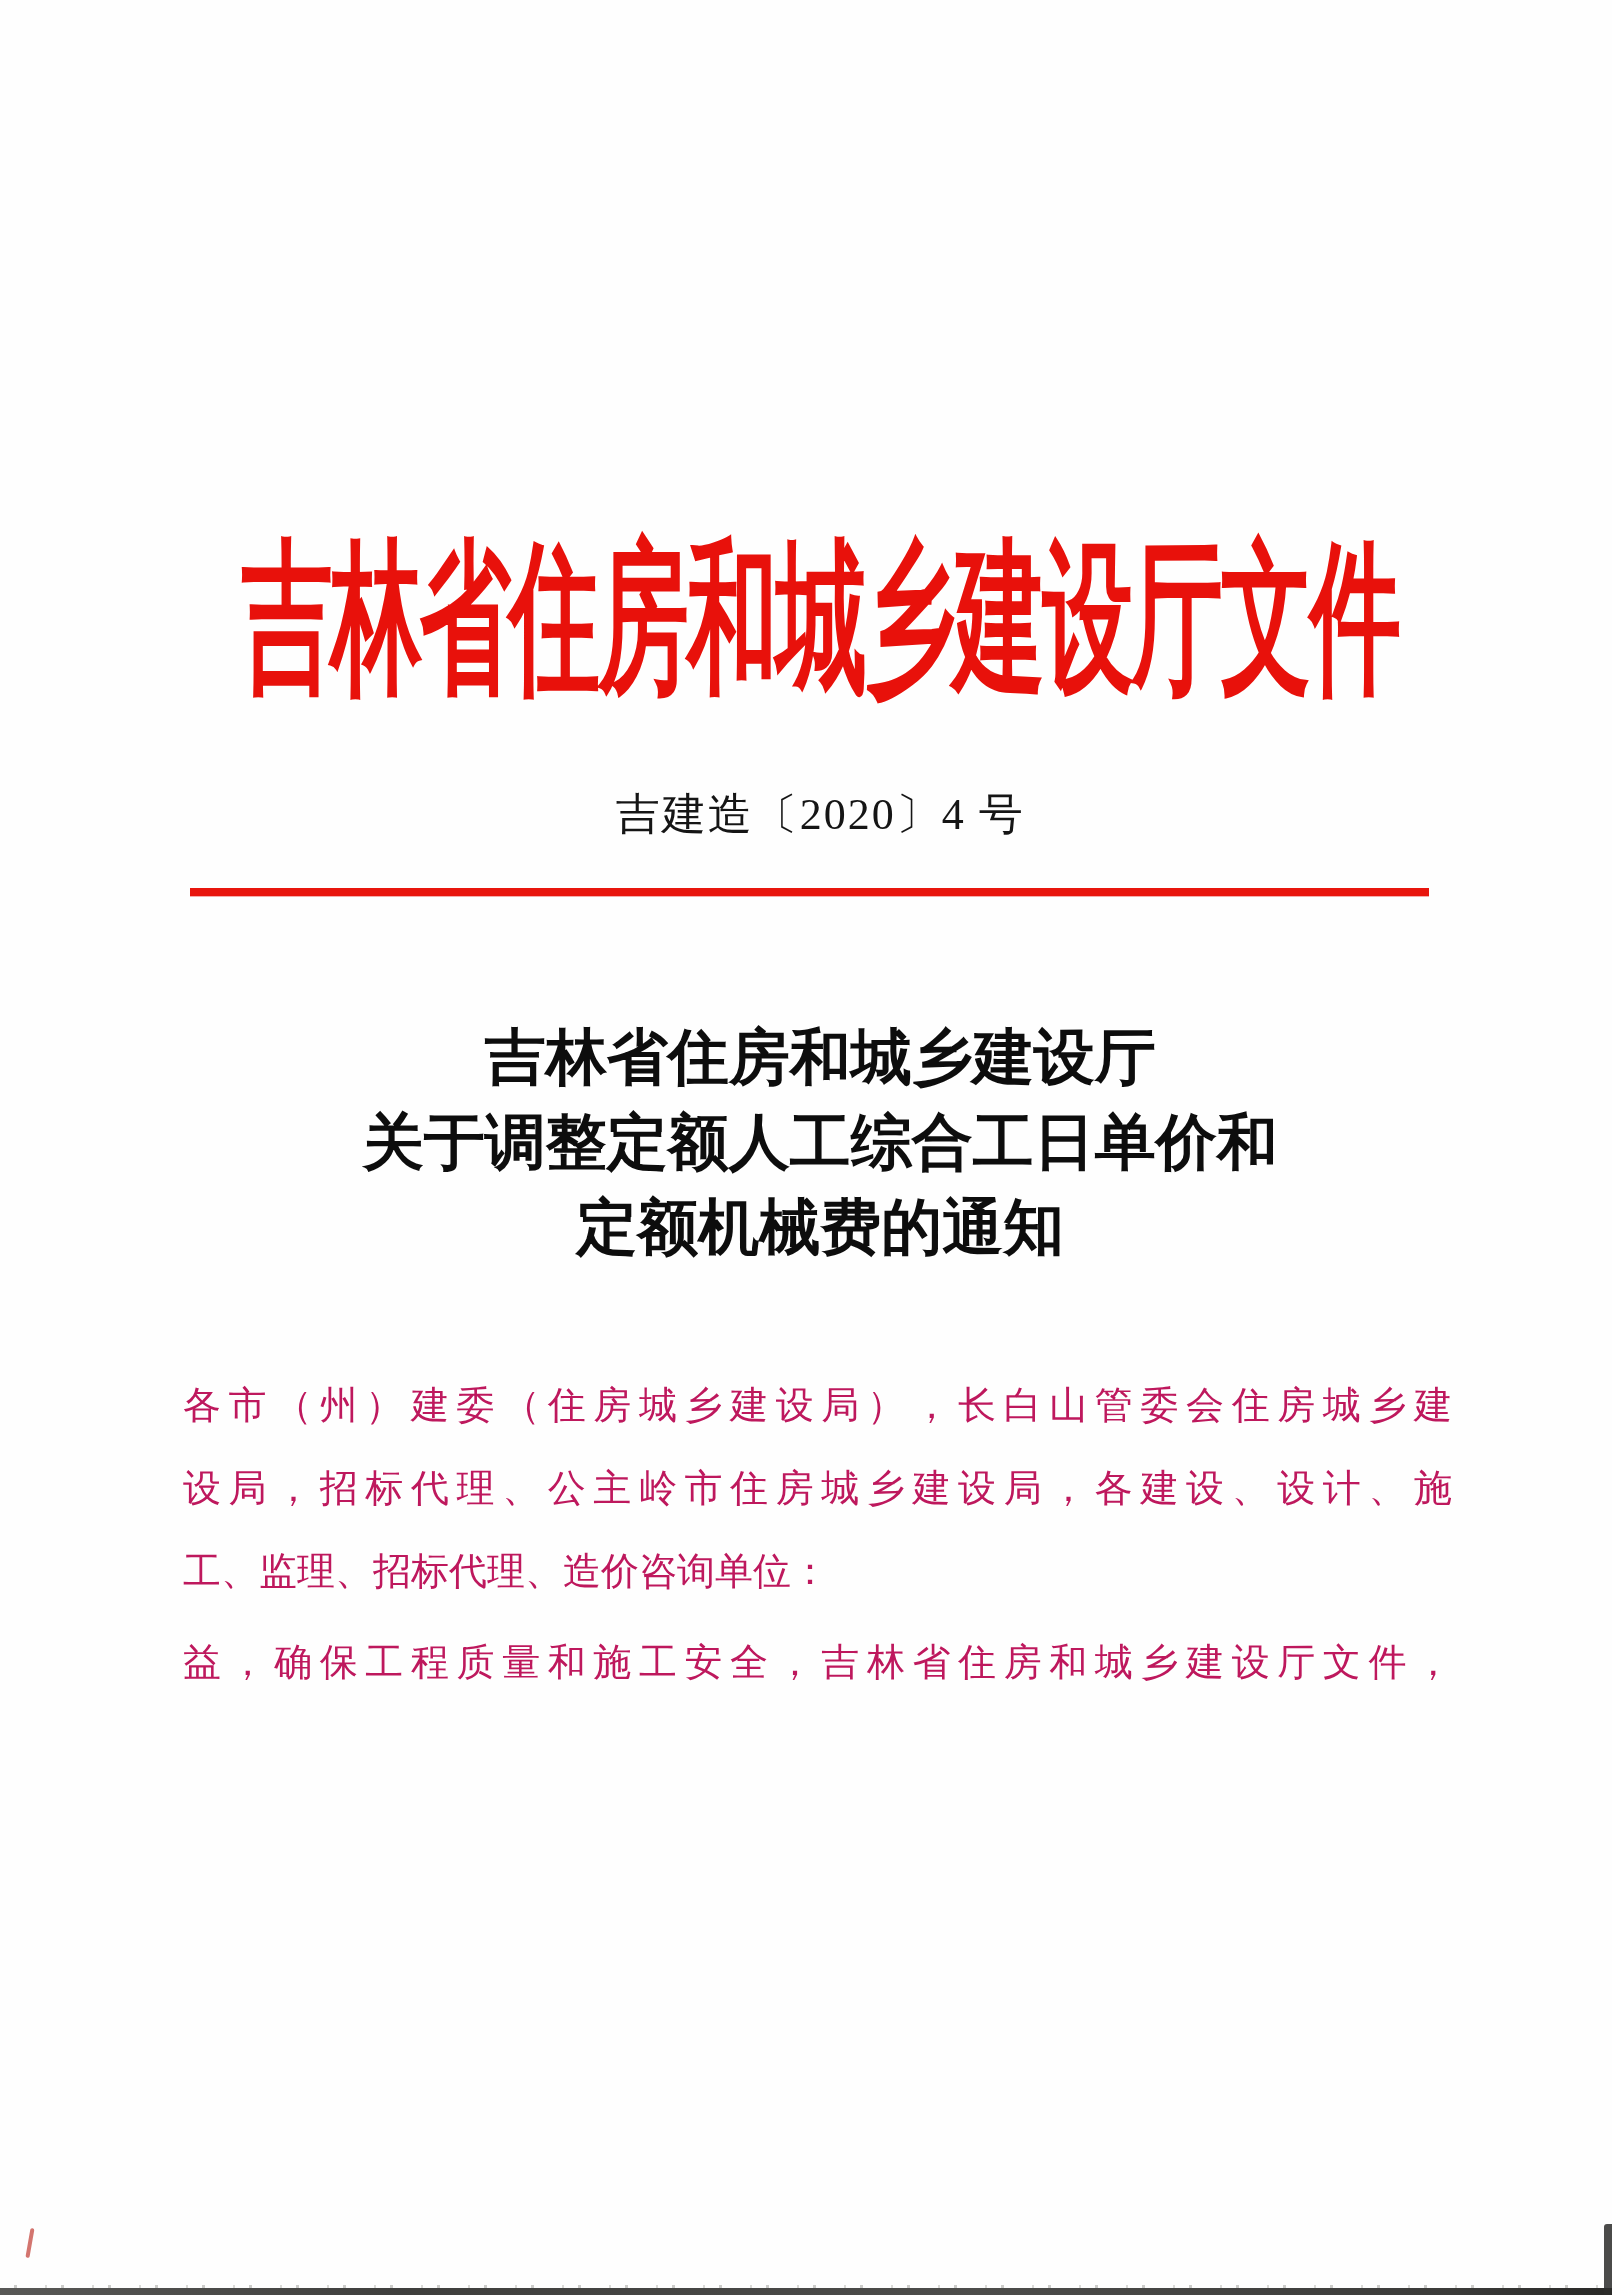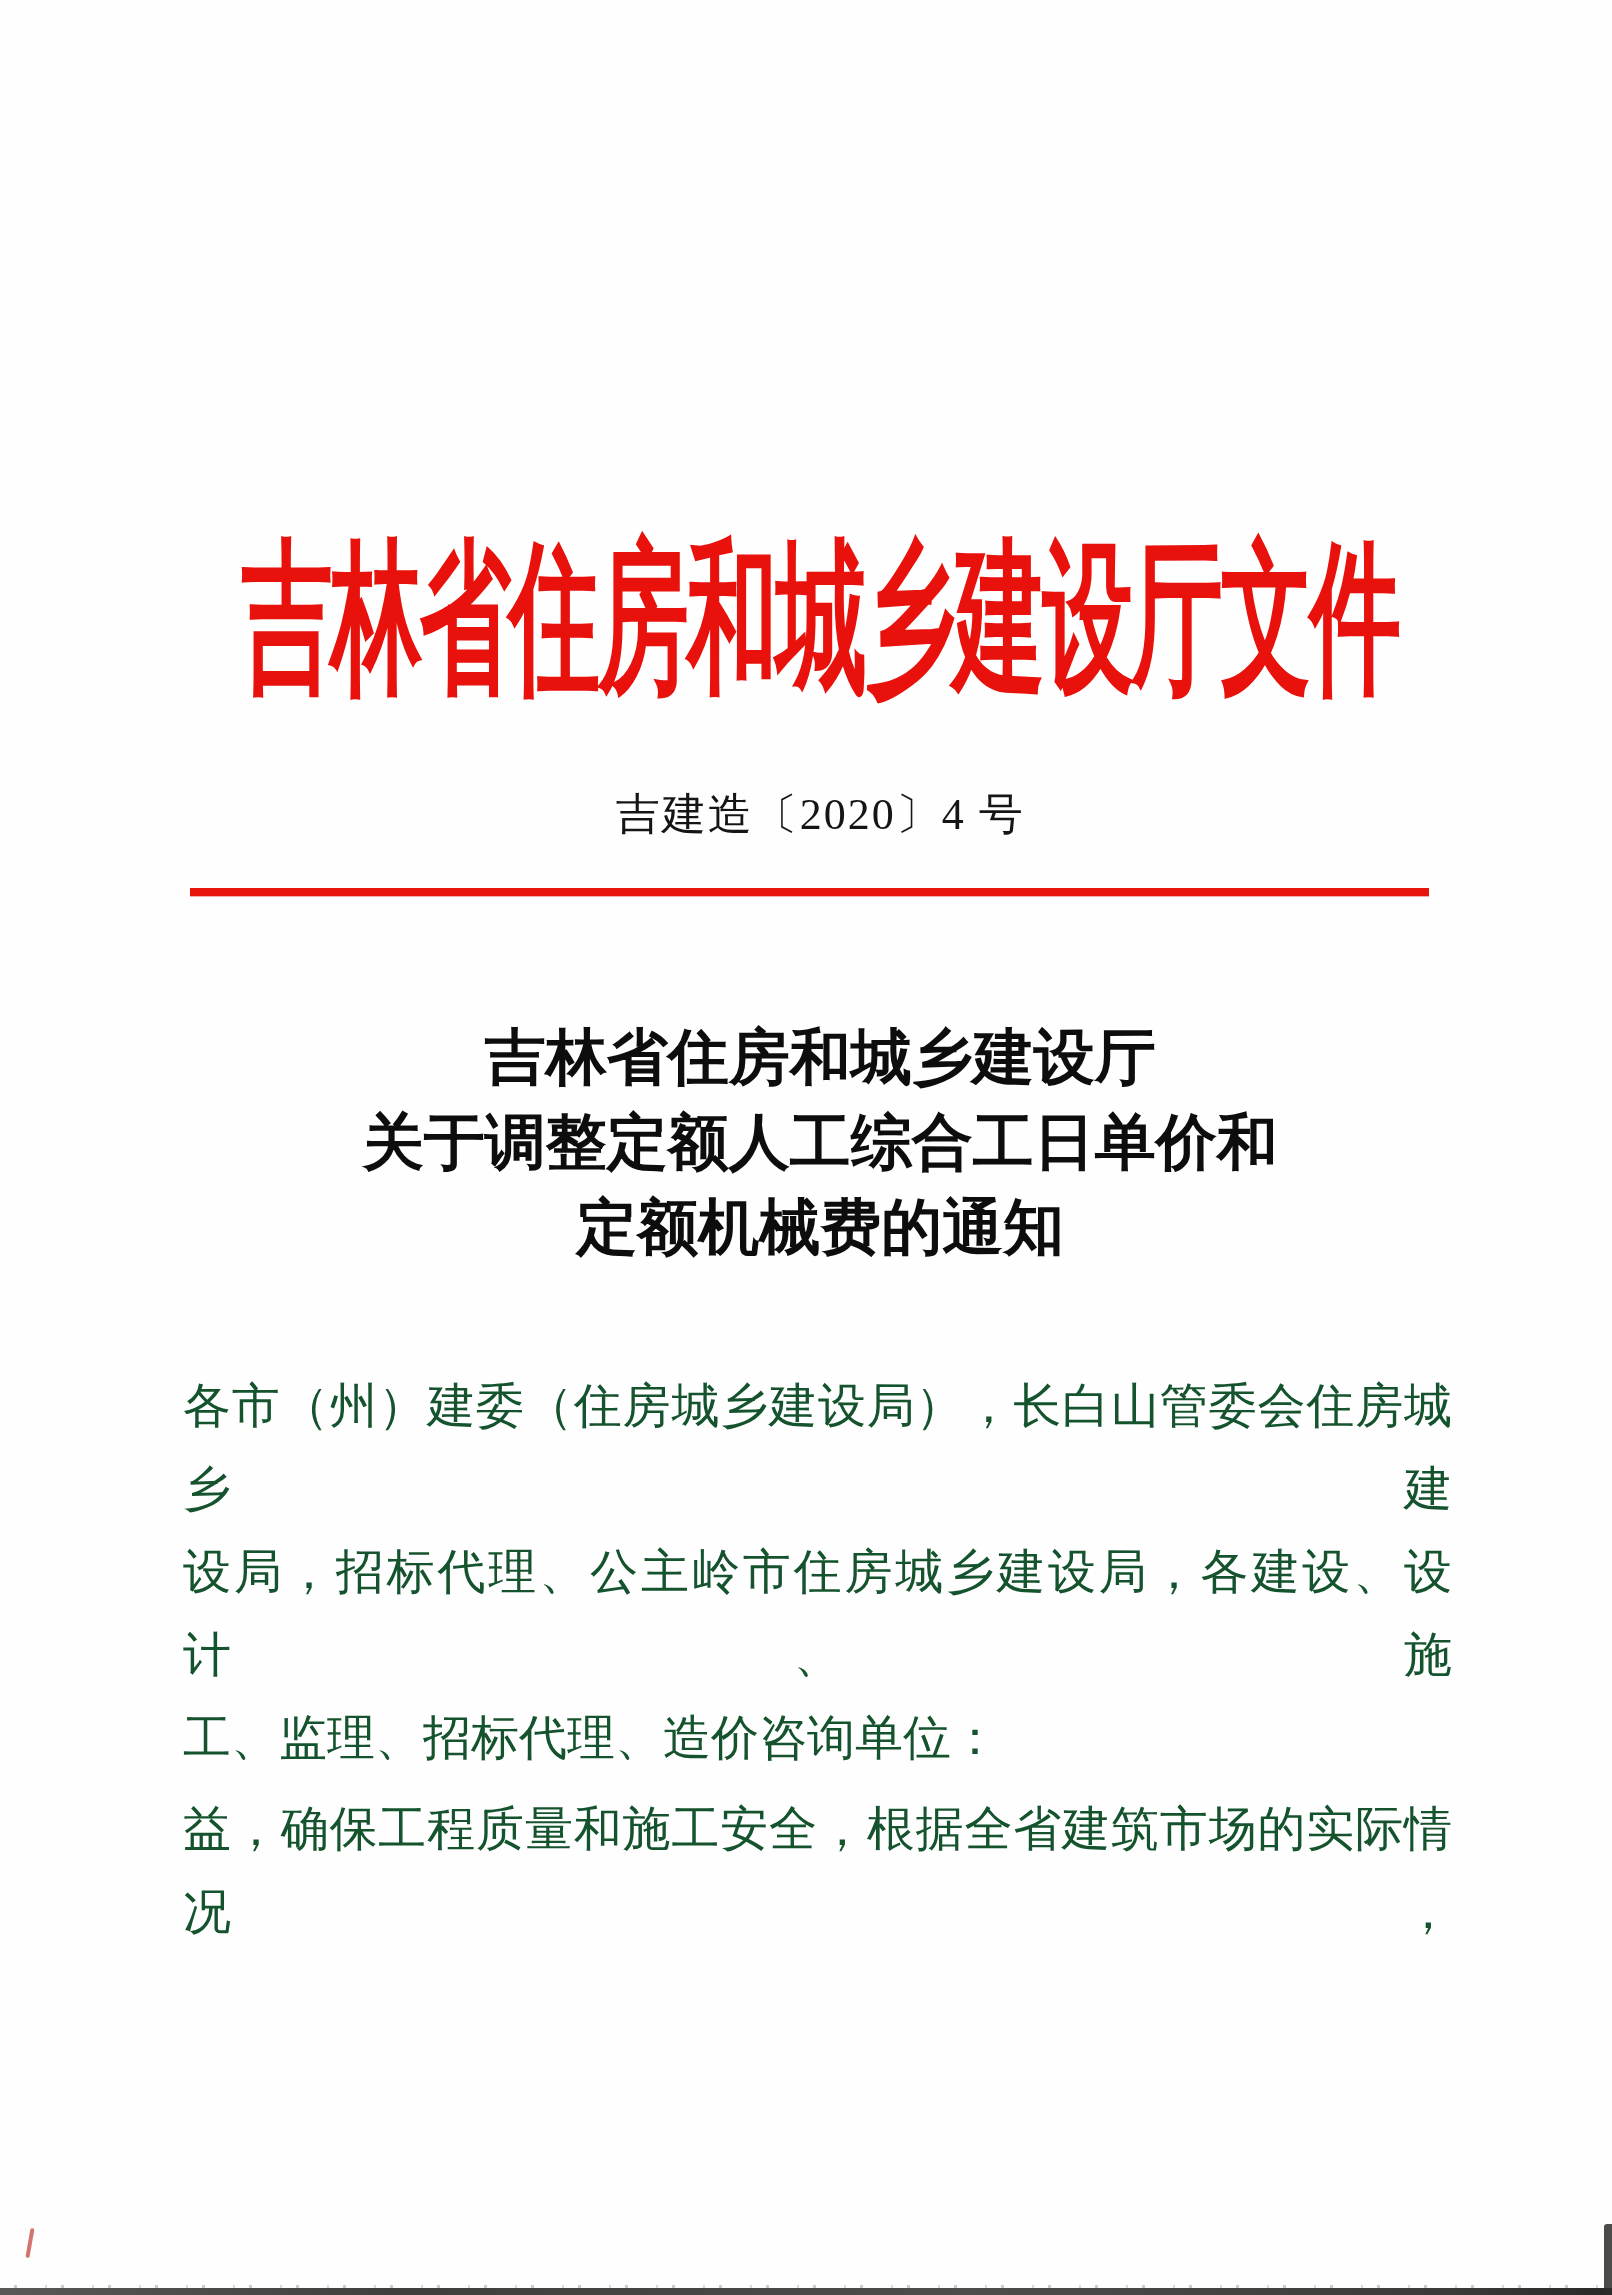--- a/index.html
+++ b/index.html
@@ -26,21 +26,21 @@
     left:190px;top:888px;width:1239px;height:7.9px;background:#e8150d;
     box-shadow:0 1px 0 rgba(232,21,13,.35);
   }
   .notice-title{
     left:13.8px;right:-13.8px;top:1015px;text-align:center;
     font-size:61px;font-weight:bold;line-height:85px;color:#0d0d0d;
     letter-spacing:0px;
   }
   .body-block{
     left:183px;top:1364px;width:1269px;
-    font-size:48px;line-height:83px;color:#14532d;
+    font-size:38px;line-height:83px;color:#be185d;
   }
   .para{margin:0;}
   .para + .para{margin-top:7.9px;}
   .bline{white-space:nowrap;}
   .bline.just{white-space:normal;text-align:justify;text-align-last:justify;}
   .bline.indent{padding-left:87px;}
   
   .scan-bottom-edge{
     left:0;right:0;bottom:0;height:6.9px;
     background:linear-gradient(to right,#4a4a48,#2e2e2c 25%,#3d3d3b 60%,#2a2a28 90%,#161614);
@@ -77,21 +77,21 @@
   <div>定额机械费的通知</div>
 </div>
 
 <div class="abs body-block">
   <div class="para">
     <div class="bline just">各市（州）建委（住房城乡建设局），长白山管委会住房城乡建</div>
     <div class="bline just">设局，招标代理、公主岭市住房城乡建设局，各建设、设计、施</div>
     <div class="bline">工、监理、招标代理、造价咨询单位：</div>
   </div>
   <div class="para">
-    <div class="bline just">益，确保工程质量和施工安全，根据全省建筑市场的实际情况，</div>
+    <div class="bline just">益，确保工程质量和施工安全，吉林省住房和城乡建设厅文件，</div>
   </div>
 </div>
 
 <div class="abs scan-bottom-noise"></div>
 <div class="abs scan-bottom-edge"></div>
 <div class="abs scan-corner-smudge"></div>
 <div class="abs scan-red-fiber"></div>
 
 
 </body></html>

